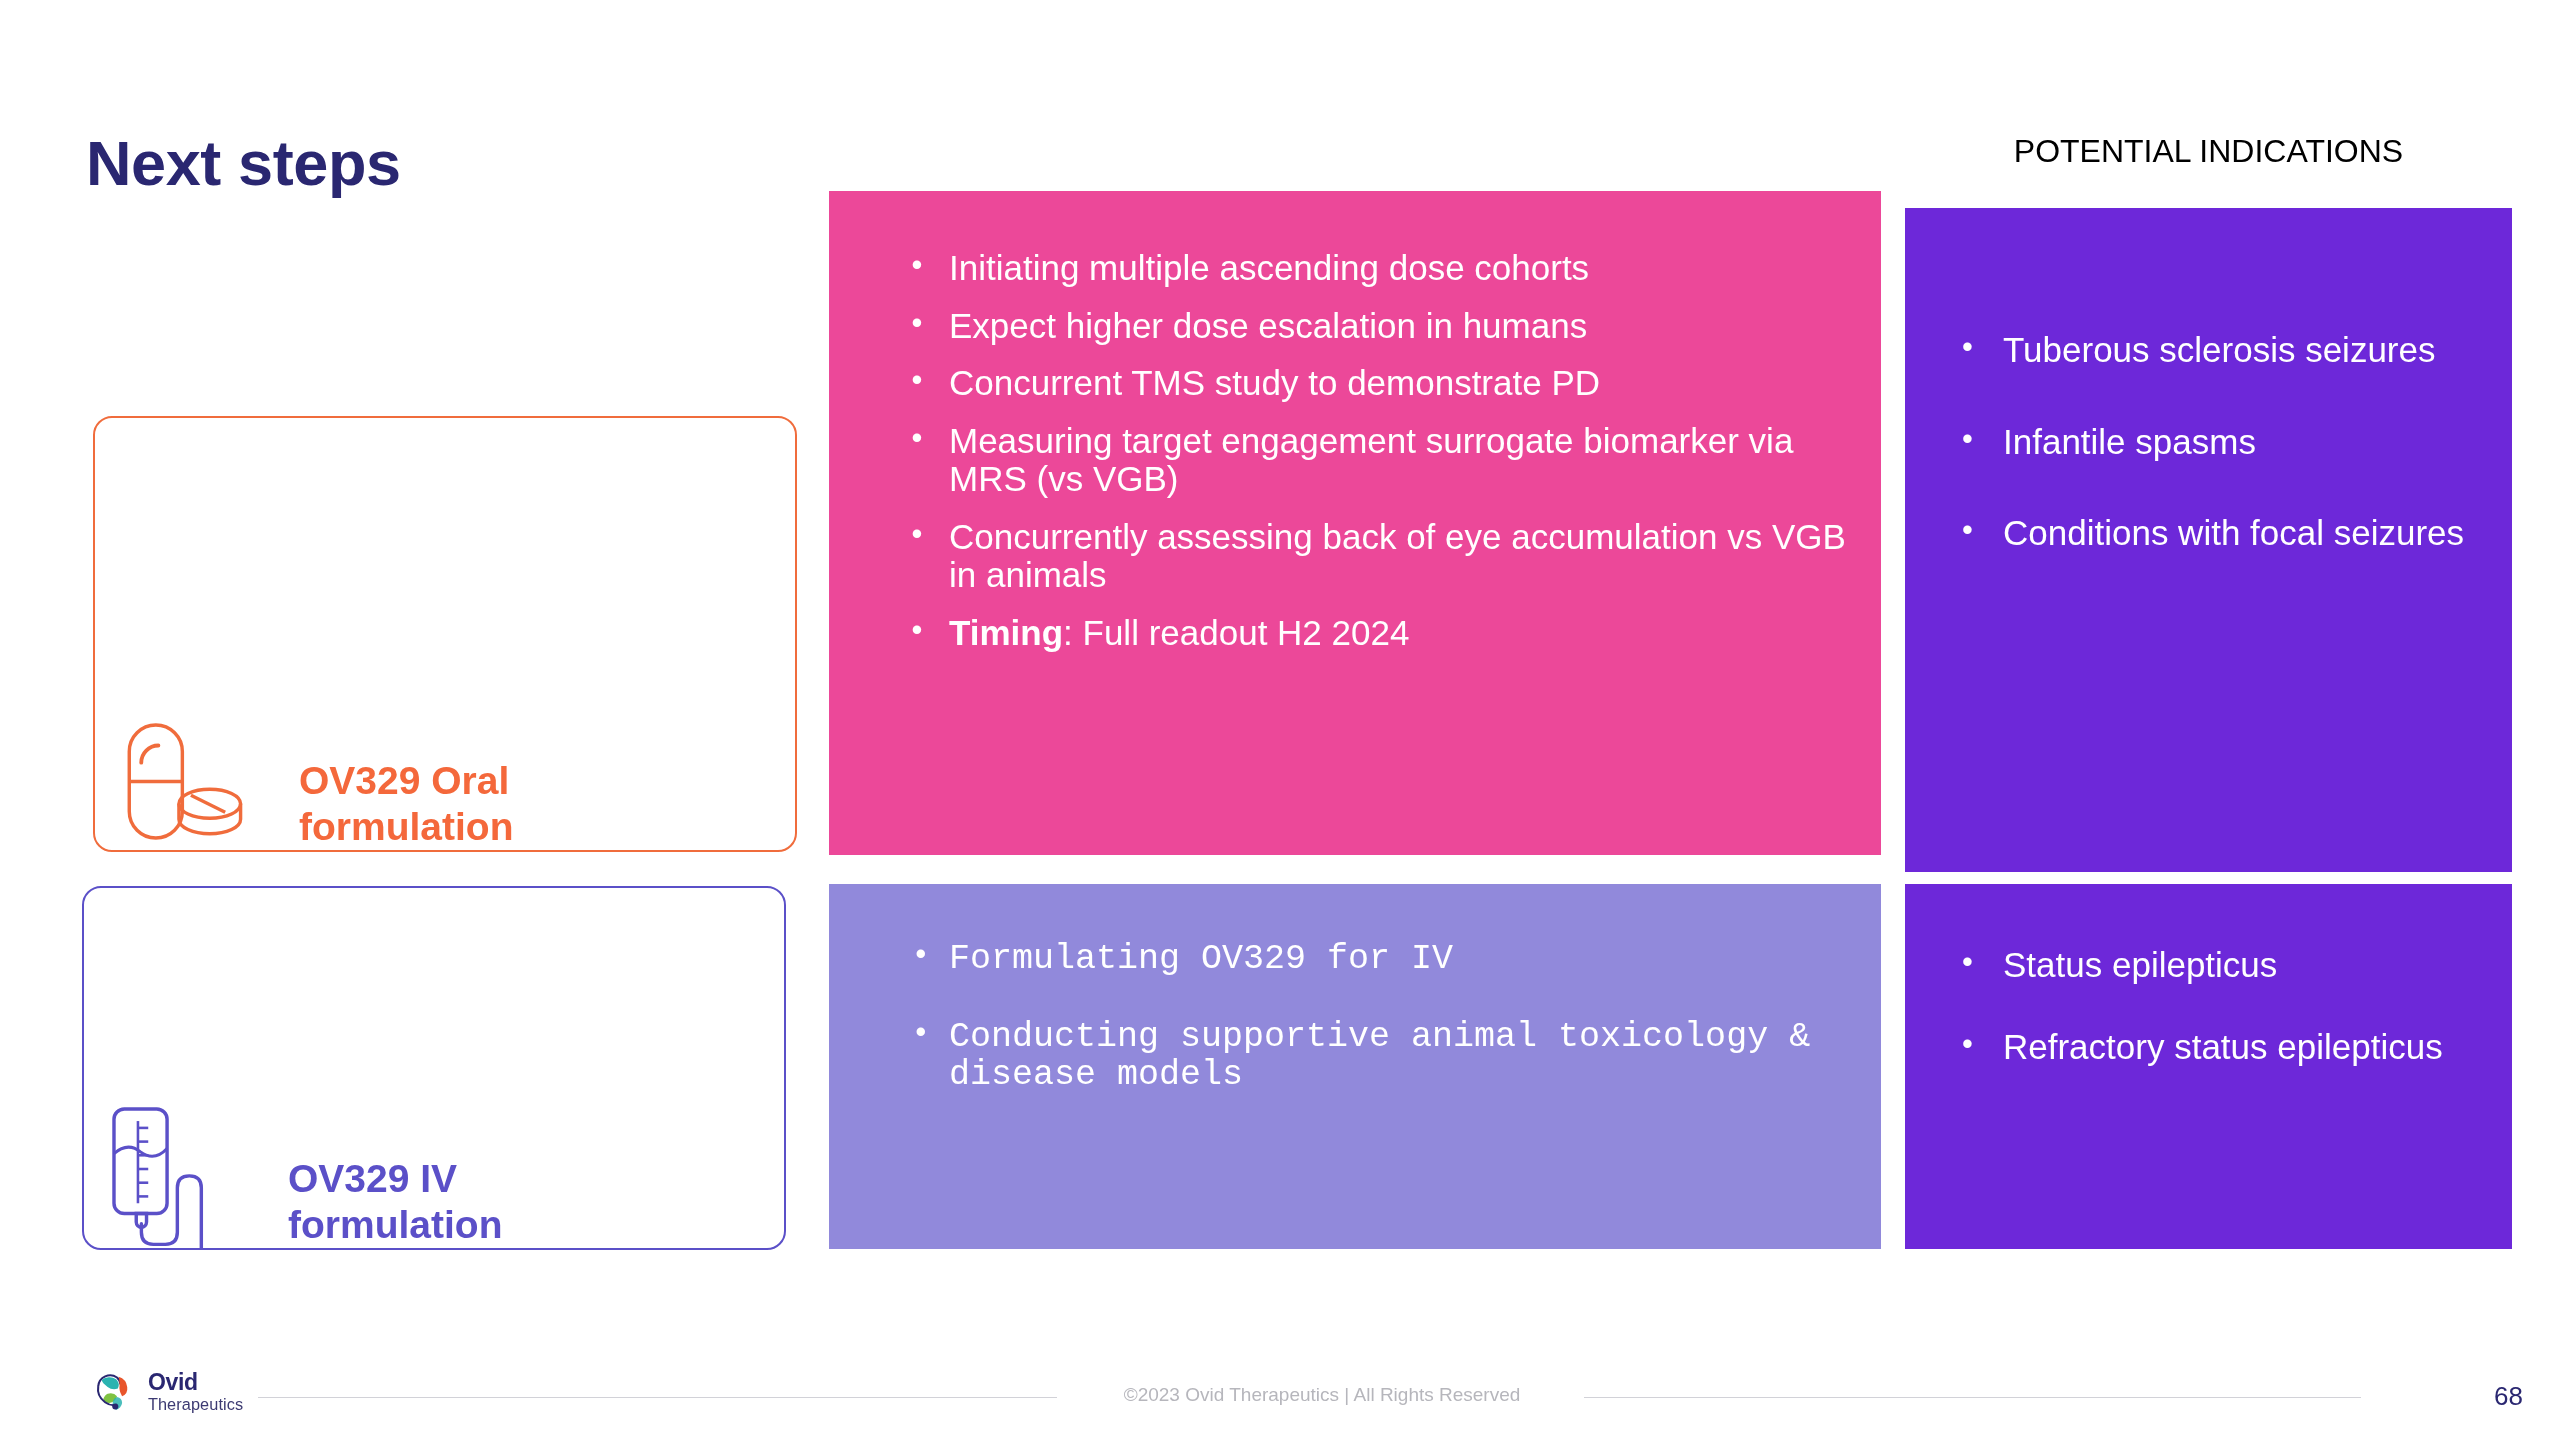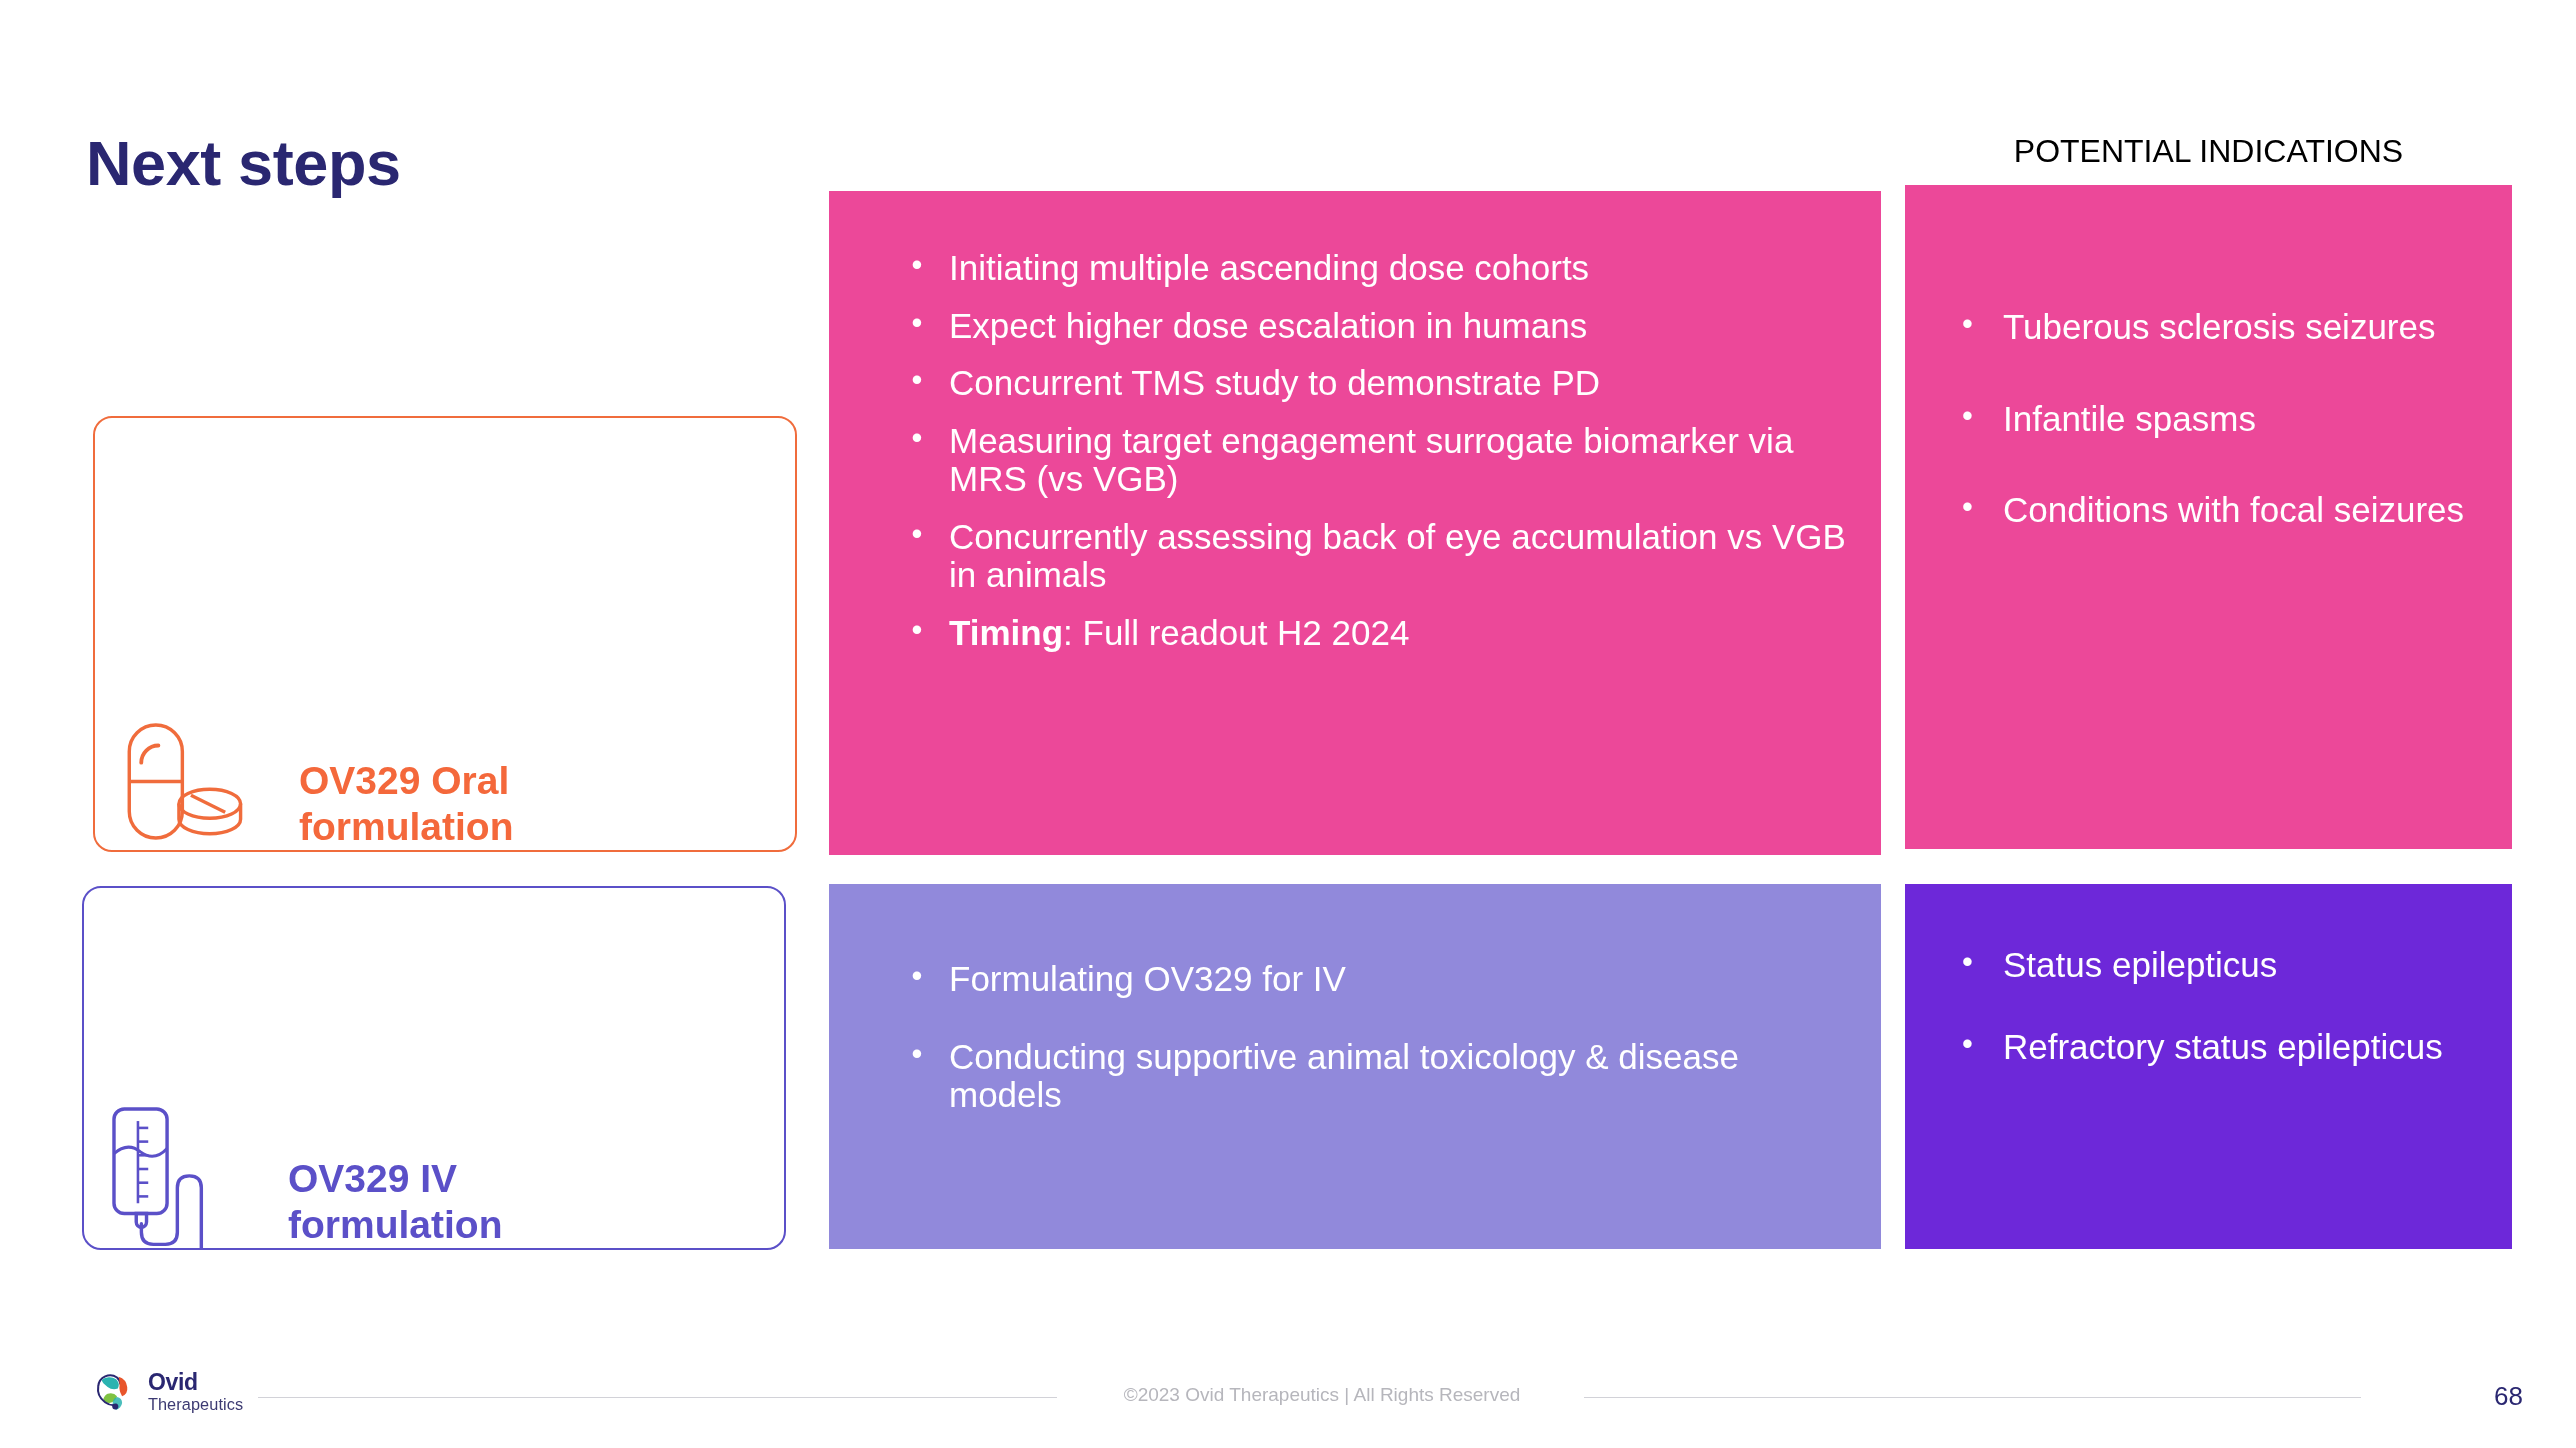--- a/index.html
+++ b/index.html
@@ -66,21 +66,21 @@
   .card.oral .card-label { color:#F4683B; }
   .card.iv .card-label { color:#5B50C8; }
 
   
   .panel {
     position:absolute;
     box-sizing:border-box;
     overflow:hidden;
   }
   .panel.dev-oral  { left:829px;  top:191px;  width:1052px; height:664px;  background:#ec4899; }
-  .panel.ind-oral  { left:1905px; top:185px;  width:607px;  height:664px;  background:#ec4899; }
+  .panel.ind-oral  { left:1905px; top:208px;  width:607px;  height:664px;  background:#6d28d9; }
   .panel.dev-iv    { left:829px;  top:884px; width:1052px; height:365px;  background:#9189DB; }
   .panel.ind-iv    { left:1905px; top:884px; width:607px;  height:365px;  background:#6d28d9; }
 
   ul.bullets {
     list-style:none;
     margin:0;
     padding:0;
     color:#ffffff;
   }
   ul.bullets li {
@@ -103,21 +103,21 @@
   
   .panel.dev-oral ul.bullets { padding:58px 34px 0 67px; }
   .panel.dev-oral ul.bullets li { margin-bottom:19px; }
 
   
   .panel.ind-oral ul.bullets { padding:123px 26px 0 45px; }
   .panel.ind-oral ul.bullets li { margin-bottom:53px; }
   .panel.ind-oral ul.bullets li::before { left:12px; }
 
   
-  .panel.dev-iv ul.bullets { padding:76px 34px 0 67px; }
+  .panel.dev-iv ul.bullets { padding:56px 34px 0 67px;font-family:Liberation Mono, monospace; }
   .panel.dev-iv ul.bullets li { margin-bottom:39px; }
 
   
   .panel.ind-iv ul.bullets { padding:62px 26px 0 45px; }
   .panel.ind-iv ul.bullets li { margin-bottom:43px; }
   .panel.ind-iv ul.bullets li::before { left:12px; }
 
   
   .footer { position:absolute; left:0; right:0; top:1374px; height:60px; }
   .logo-wrap {

